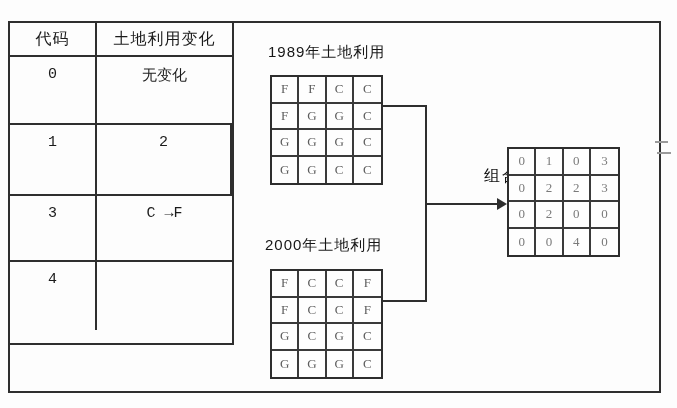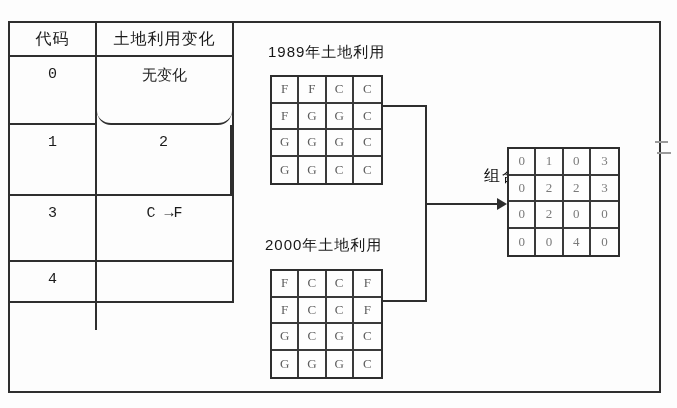--- a/index.html
+++ b/index.html
@@ -13,21 +13,21 @@
   .line { position: absolute; background: #2e2e2e; }
 
   
   .outer-rect {
     left: 8px; top: 21px; width: 653px; height: 372px;
     border: 2px solid #2e2e2e;
   }
 
   
   .lookup {
-    left: 8px; top: 21px; width: 226px; height: 282px;
+    left: 8px; top: 21px; width: 226px; height: 324px;
     border: 2px solid #2e2e2e;
     display: grid;
     grid-template-columns: 87px 1fr;
     grid-template-rows: 34px 68px 71px 66px 68px 1fr;
   }
   .lookup .cell {
     border-right: 2px solid #2e2e2e;
     border-bottom: 2px solid #2e2e2e;
     display: flex; justify-content: center;
   }
@@ -35,21 +35,21 @@
   .lookup .cell.last-row { border-bottom: none; }
   .lookup .hdr {
     align-items: center; font-size: 16px; letter-spacing: 1px;
     font-weight: 500;
   }
   .lookup .data {
     align-items: flex-start; padding-top: 9px;
     font-family: "Liberation Mono", "DejaVu Sans Mono", monospace;
     font-size: 15px;
   }
-  .lookup .data.cjk { font-family: "Liberation Sans", sans-serif; font-size: 15px; border-radius: 14px; }
+  .lookup .data.cjk { font-family: "Liberation Sans", sans-serif; font-size: 15px; }
 
   
   .grid-title { font-size: 15px; letter-spacing: 1px; color: #161616; }
   .mini {
     display: grid;
     grid-template-columns: repeat(4, 1fr);
     grid-template-rows: repeat(4, 1fr);
     border: 2px solid #2e2e2e;
     width: 113px; height: 110px; background: #fefefe;
   }

